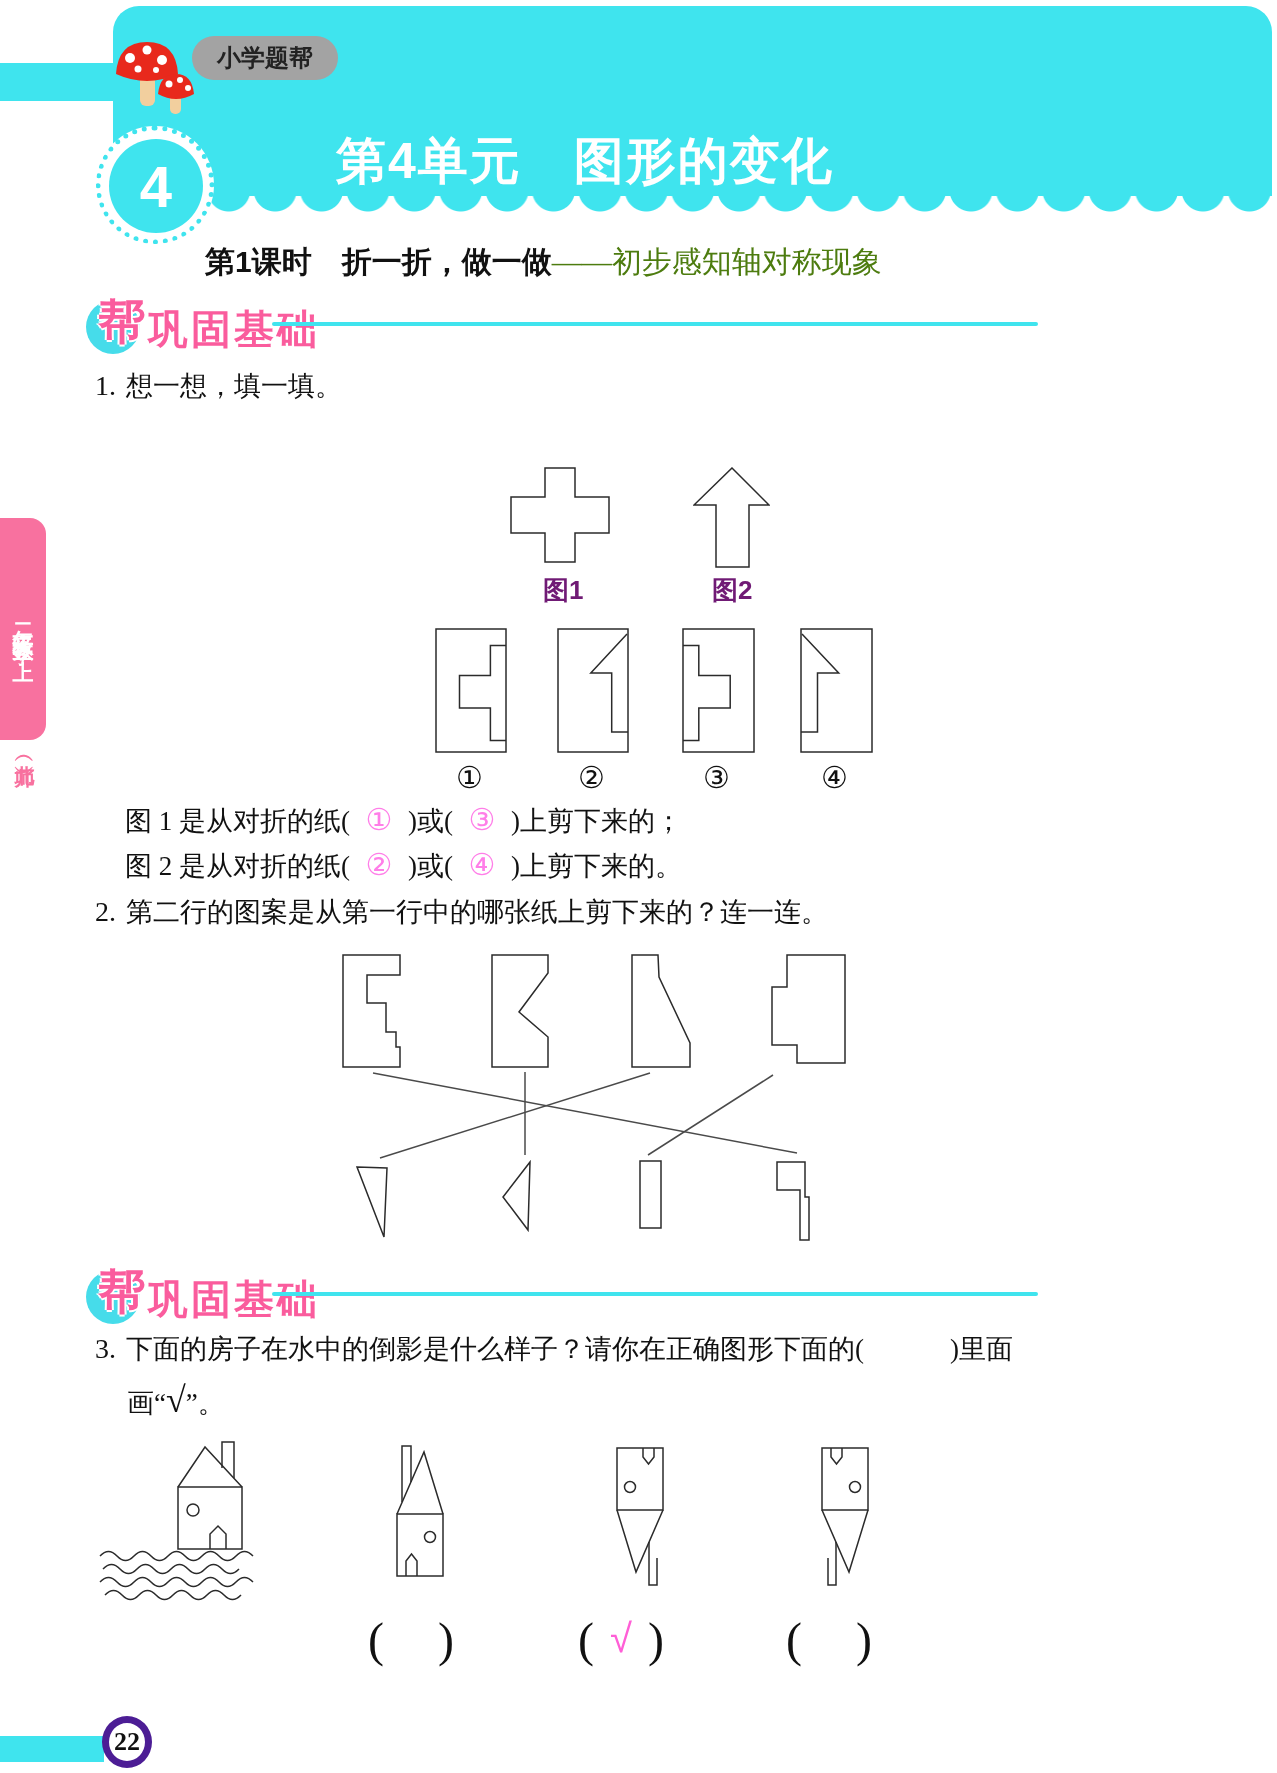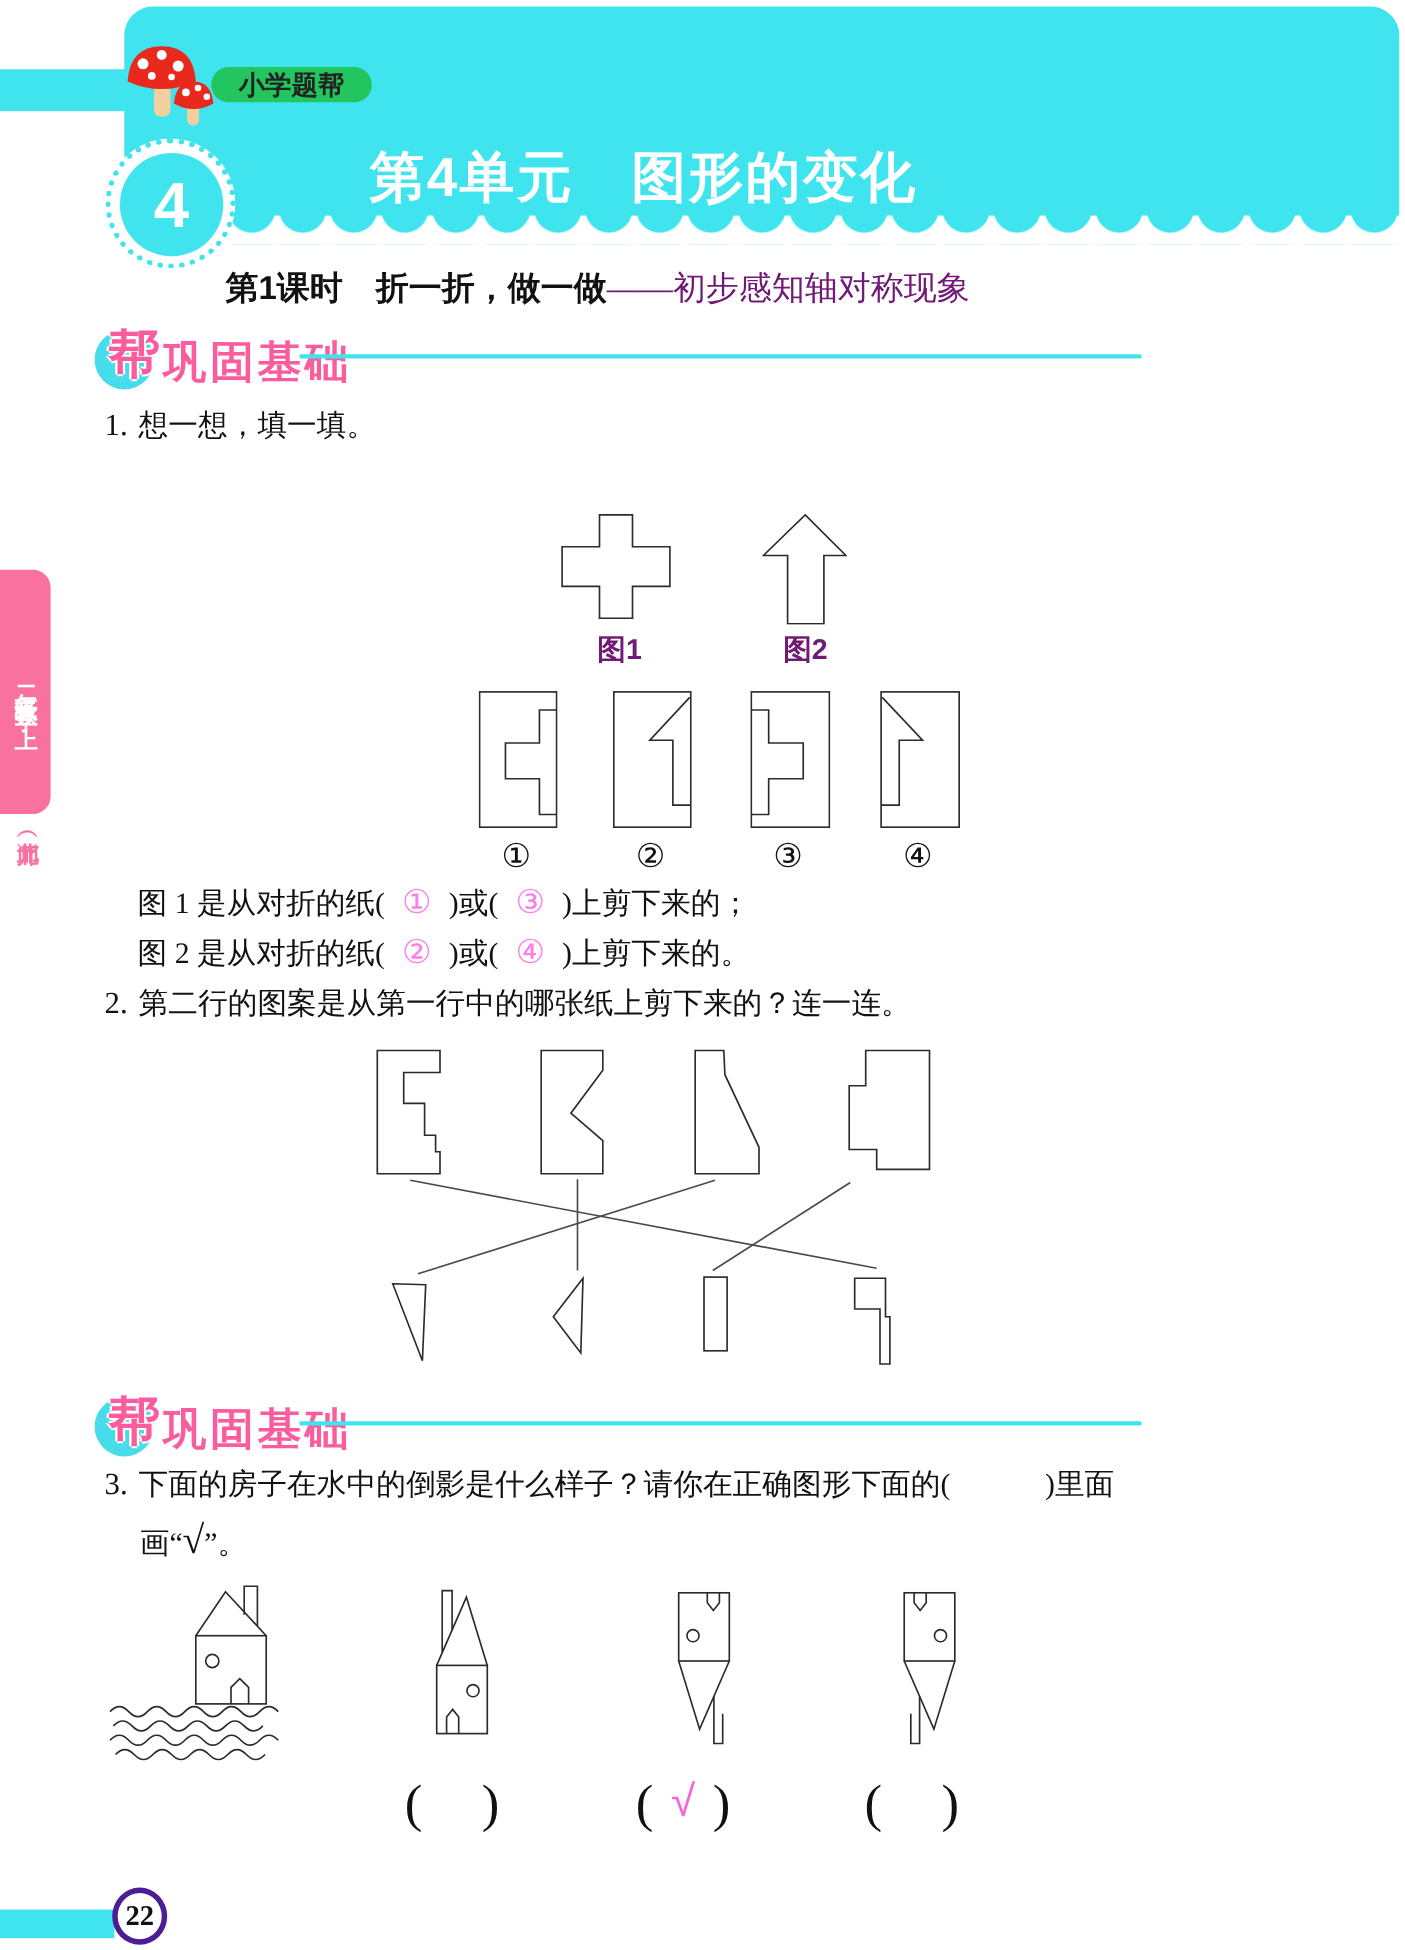--- a/index.html
+++ b/index.html
@@ -6,37 +6,37 @@
   .sheet{position:relative;width:1277px;height:1773px;background:#ffffff;overflow:hidden;
          font-family:"Liberation Serif", serif;color:#1a1a1a;}
 
   
   .banner{position:absolute;left:113px;top:6px;width:1159px;height:190px;
           background:#3fe4ee;border-radius:26px 26px 0 0;}
   .banner-wave{position:absolute;left:113px;top:194px;width:1159px;height:28px;
           background-image:radial-gradient(circle at 23px -4px,#3fe4ee 21px,rgba(63,228,238,0) 22px);
           background-size:46.4px 28px;background-repeat:repeat-x;}
   .left-strip{position:absolute;left:0;top:63px;width:120px;height:38px;background:#3fe4ee;}
-  .brand-pill{position:absolute;left:192px;top:61px;width:146px;height:32px;background:#22c55e;
+  .brand-pill{position:absolute;left:192px;top:36px;width:146px;height:44px;background:#a3a3a3;
           border-radius:22px;display:flex;align-items:center;justify-content:center;
           font-family:"Liberation Sans",sans-serif;font-size:24px;font-weight:bold;color:#222;}
   .mushrooms{position:absolute;left:108px;top:36px;}
   .unit-dots{position:absolute;left:96px;top:126px;width:118px;height:118px;border:5px dotted #3fe4ee;
           border-radius:50%;box-sizing:border-box;background:#fff;}
   .unit-circle{position:absolute;left:109px;top:139px;width:94px;height:94px;border-radius:50%;
           background:#3fe4ee;display:flex;align-items:center;justify-content:center;
           font-family:"Liberation Sans",sans-serif;font-weight:bold;font-size:58px;color:#ffffff;}
   .unit-title{position:absolute;left:336px;top:128px;width:780px;
           font-family:"Liberation Sans",sans-serif;font-weight:bold;font-size:50px;color:#ffffff;
           letter-spacing:2px;}
 
   
   .lesson-title{position:absolute;left:205px;top:242px;width:880px;font-size:30px;white-space:nowrap;}
   .lt-main{font-family:"Liberation Sans",sans-serif;font-weight:bold;color:#111;}
-  .lt-sub{font-family:"Liberation Serif",serif;color:#701a75;}
+  .lt-sub{font-family:"Liberation Serif",serif;color:#4d7c0f;}
 
   
   .badge{position:absolute;left:86px;width:620px;height:64px;}
   .badge-circle{position:absolute;left:0;top:6px;width:54px;height:54px;border-radius:50%;background:#46dcea;}
   .badge-char{position:absolute;left:12px;top:-4px;font-family:"Liberation Sans",sans-serif;
           font-weight:bold;font-size:48px;color:#fa5c9d;
           text-shadow:-2px 0 #fff,2px 0 #fff,0 -2px #fff,0 2px #fff,0 0 2px #fff;}
   .badge-label{position:absolute;left:62px;top:8px;font-family:"Liberation Sans",sans-serif;
           font-weight:bold;font-size:40px;letter-spacing:3px;color:#fa5c9d;
           text-shadow:-1px 0 #fff,1px 0 #fff,0 -1px #fff,0 1px #fff;}
@@ -58,21 +58,21 @@
   
   .grade-tab{position:absolute;left:0;top:518px;width:46px;height:222px;background:#f8719f;
           border-radius:0 16px 16px 0;display:flex;align-items:center;justify-content:center;}
   .grade-tab span{writing-mode:vertical-rl;font-family:"Liberation Sans",sans-serif;
           font-size:21px;font-weight:bold;color:#ffffff;letter-spacing:5px;}
   .edition{position:absolute;left:12px;top:748px;writing-mode:vertical-rl;
           font-family:"Liberation Sans",sans-serif;font-size:20px;font-weight:bold;color:#f8719f;letter-spacing:2px;}
 
   
   .footer-bar{position:absolute;left:0;top:1736px;width:104px;height:26px;background:#3fe4ee;}
-  .page-oval{position:absolute;left:102px;top:1716px;width:50px;height:52px;border:5px solid #4c1d95;
+  .page-oval{position:absolute;left:102px;top:1716px;width:50px;height:52px;border:7px solid #4c1d95;
           border-radius:50%;background:#fff;box-sizing:border-box;display:flex;align-items:center;
           justify-content:center;font-family:"Liberation Serif",serif;font-size:26px;font-weight:bold;color:#111;}
 </style>
 </head>
 <body>
 
 <div class="sheet">
 
   <div class="left-strip"></div>
   <div class="banner"></div>

